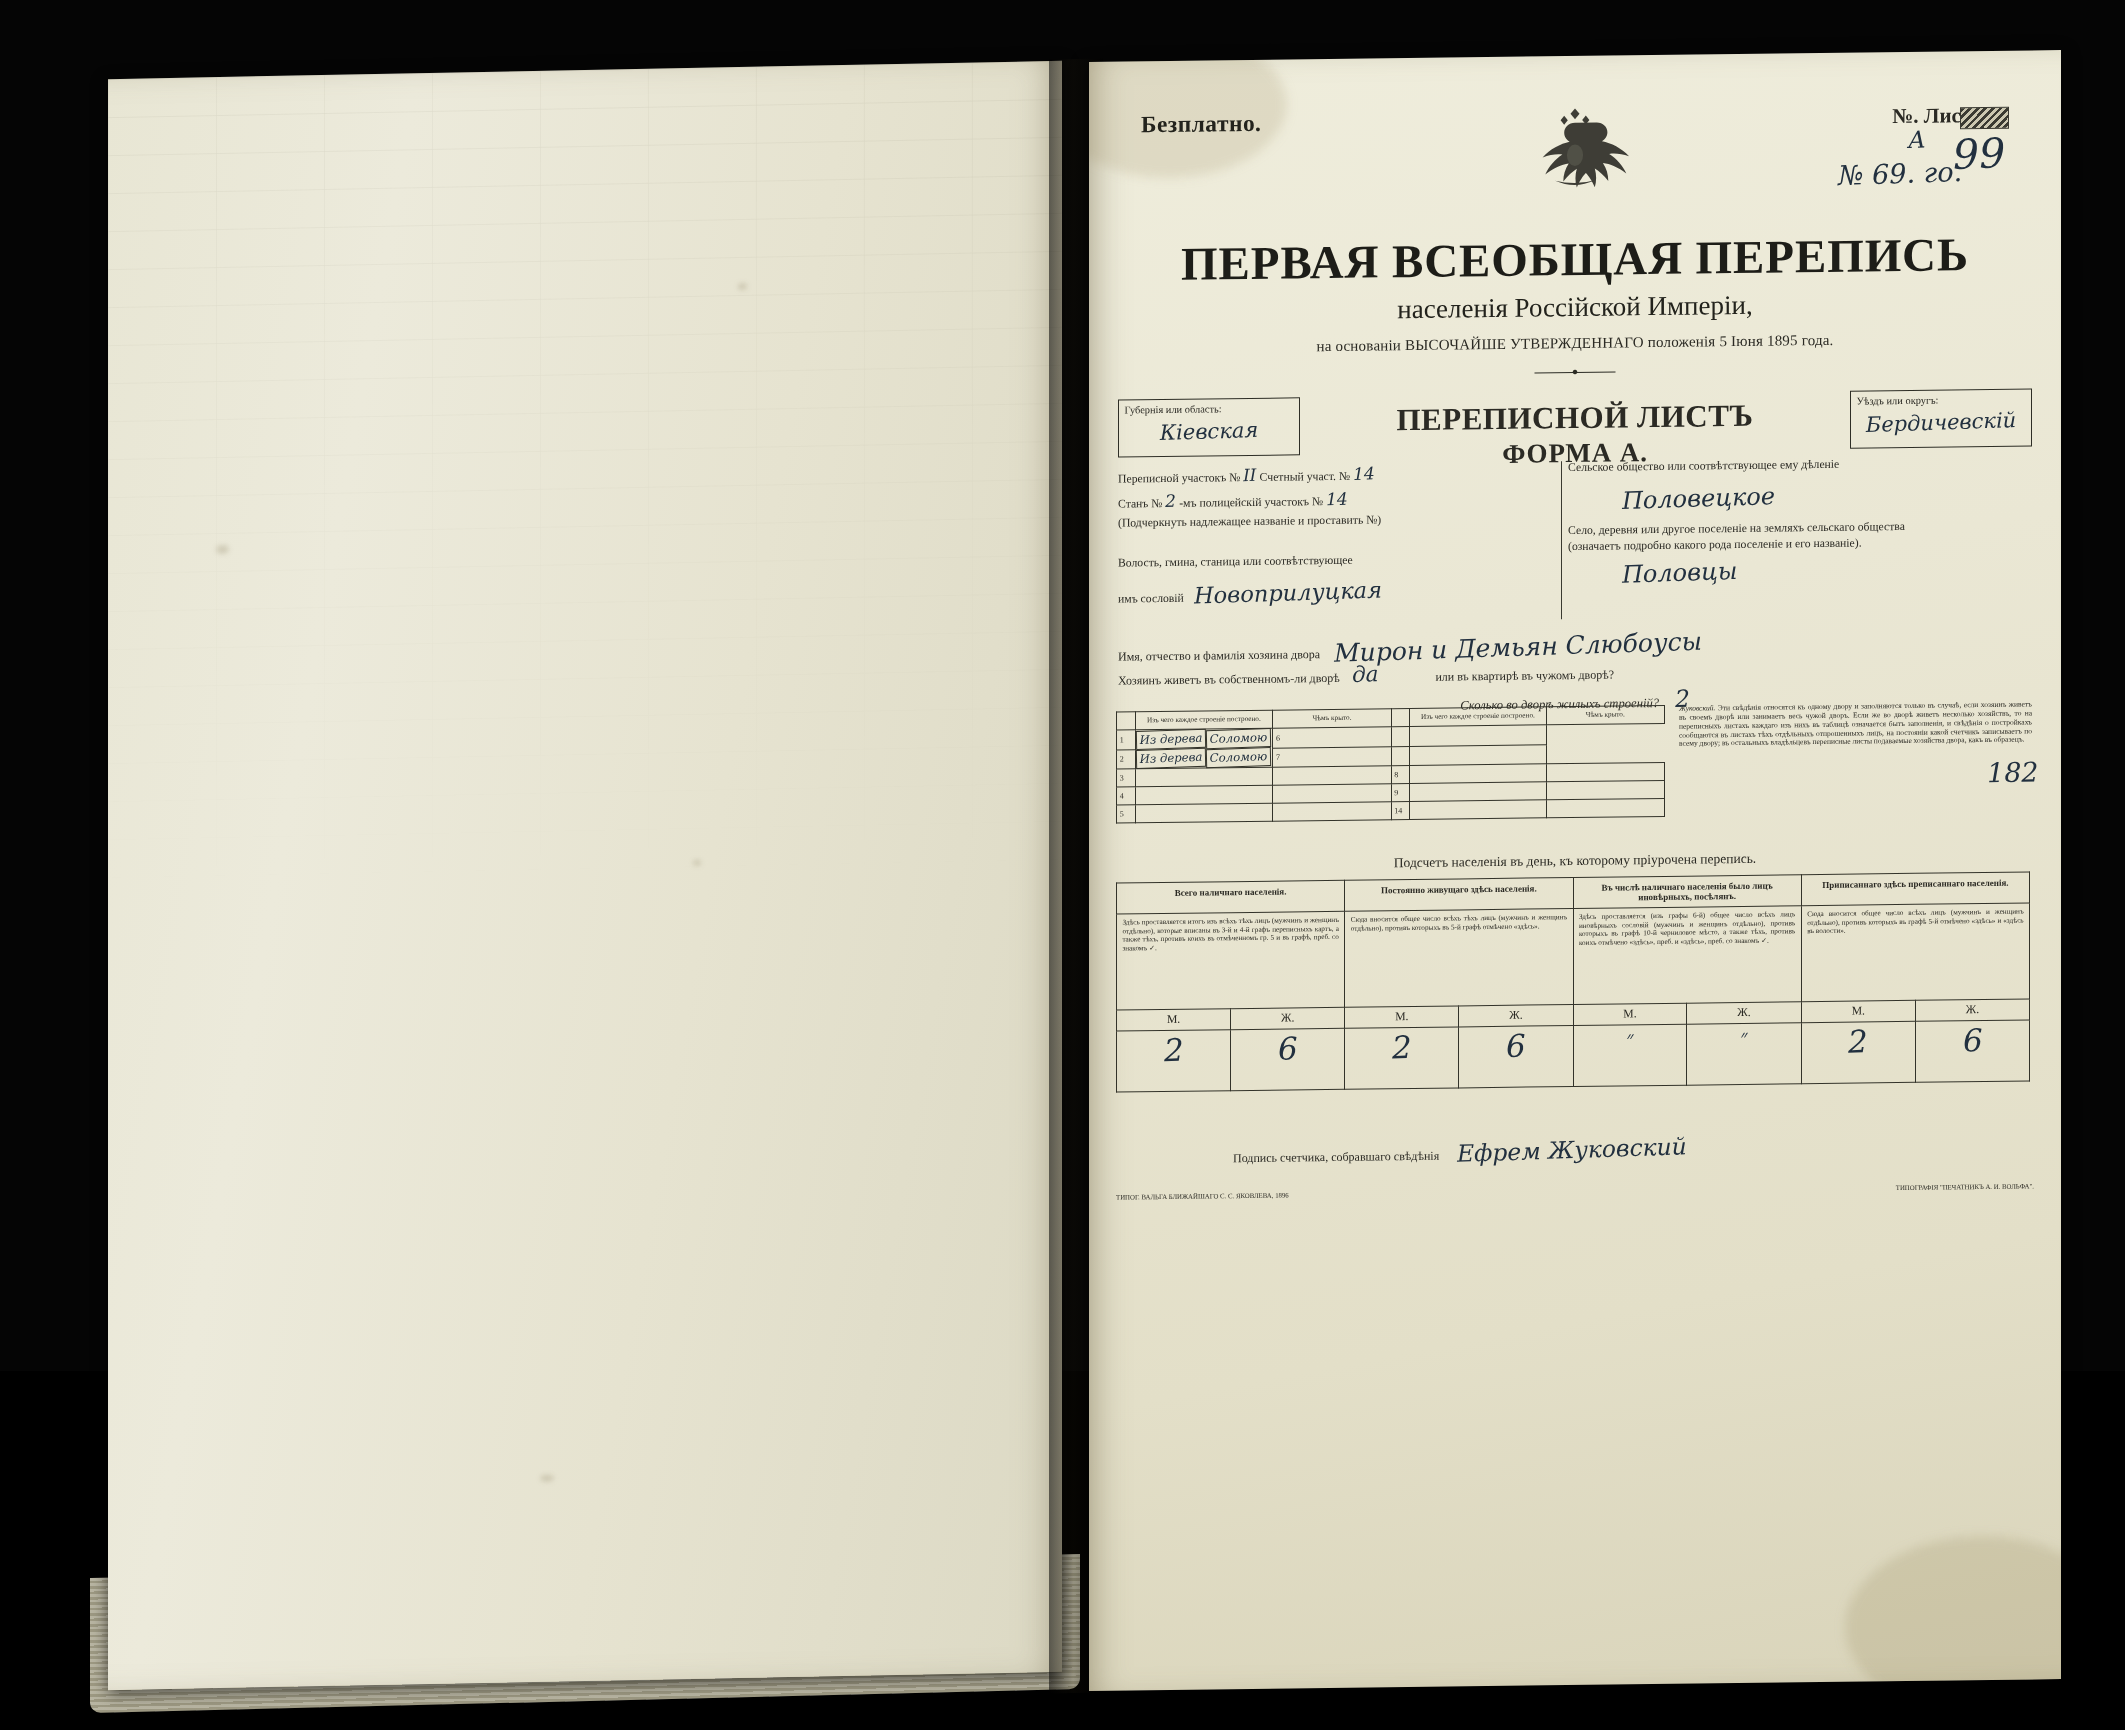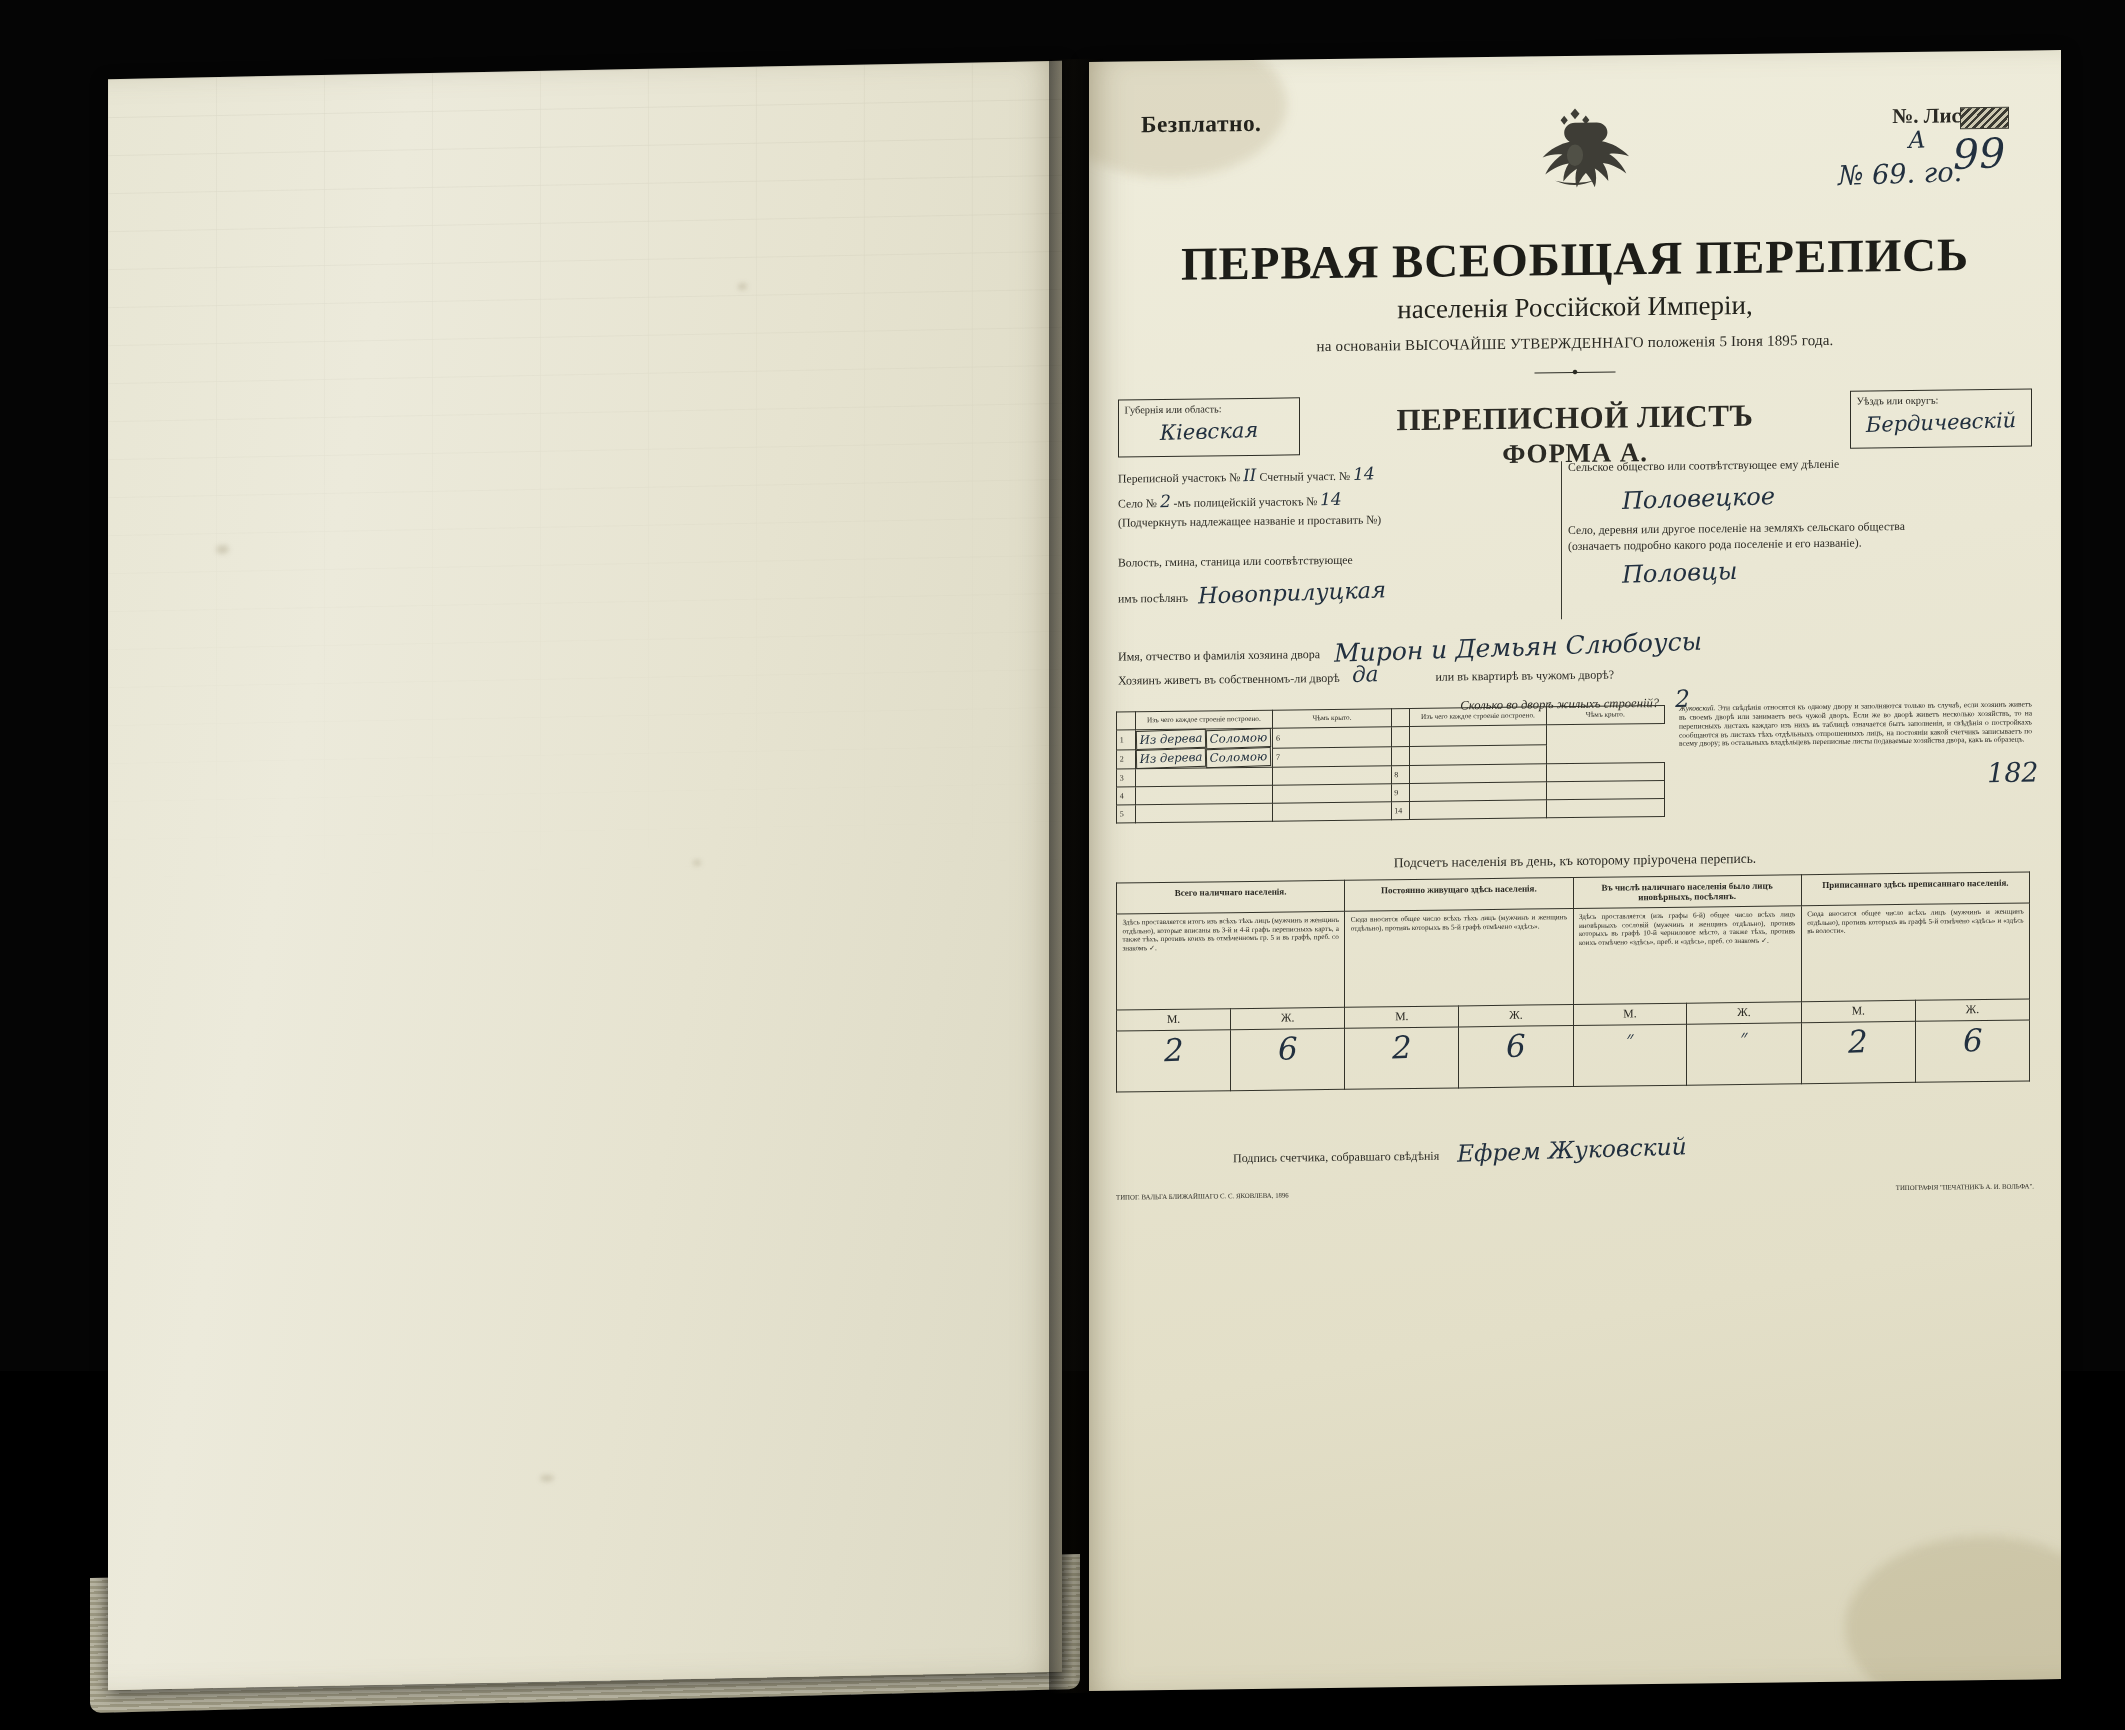--- a/index.html
+++ b/index.html
@@ -180,29 +180,29 @@
         <div class="vline"></div>
 
         <div class="col-l">
           <div class="field-line">
             <span>Переписной участокъ  №</span>
             <span class="hand" style="font-size:17px;">II</span>
             <span>Счетный участ.  №</span>
             <span class="hand" style="font-size:17px;">14</span>
           </div>
           <div class="field-line">
-            <span>Село  №</span>
+            <span>Станъ  №</span>
             <span class="hand" style="font-size:17px;">2</span>
             <span>-мъ полицейскій участокъ  №</span>
             <span class="hand" style="font-size:17px;">14</span>
           </div>
           <div class="field-line fine" style="height:20px;">(Подчеркнуть надлежащее названіе и проставить №)</div>
           <div class="field-line" style="margin-top:20px;">Волость, гмина, станица или соотвѣтствующее</div>
           <div class="field-line">
-            <span>имъ посѣлянъ</span>
+            <span>имъ сословій</span>
             <span class="hand" style="font-size:22.5px;margin-left:7.2px;">Новоприлуцкая</span>
           </div>
         </div>
 
         <div class="col-r">
           <div class="field-line">Сельское общество или соотвѣтствующее ему дѣленіе</div>
           <div class="field-line" style="height:38px;">
             <span class="hand" style="font-size:24px;margin-left:54px;">Половецкое</span>
           </div>
           <div class="field-line" style="height:16px;">Село, деревня или другое поселеніе на земляхъ сельскаго общества</div>

